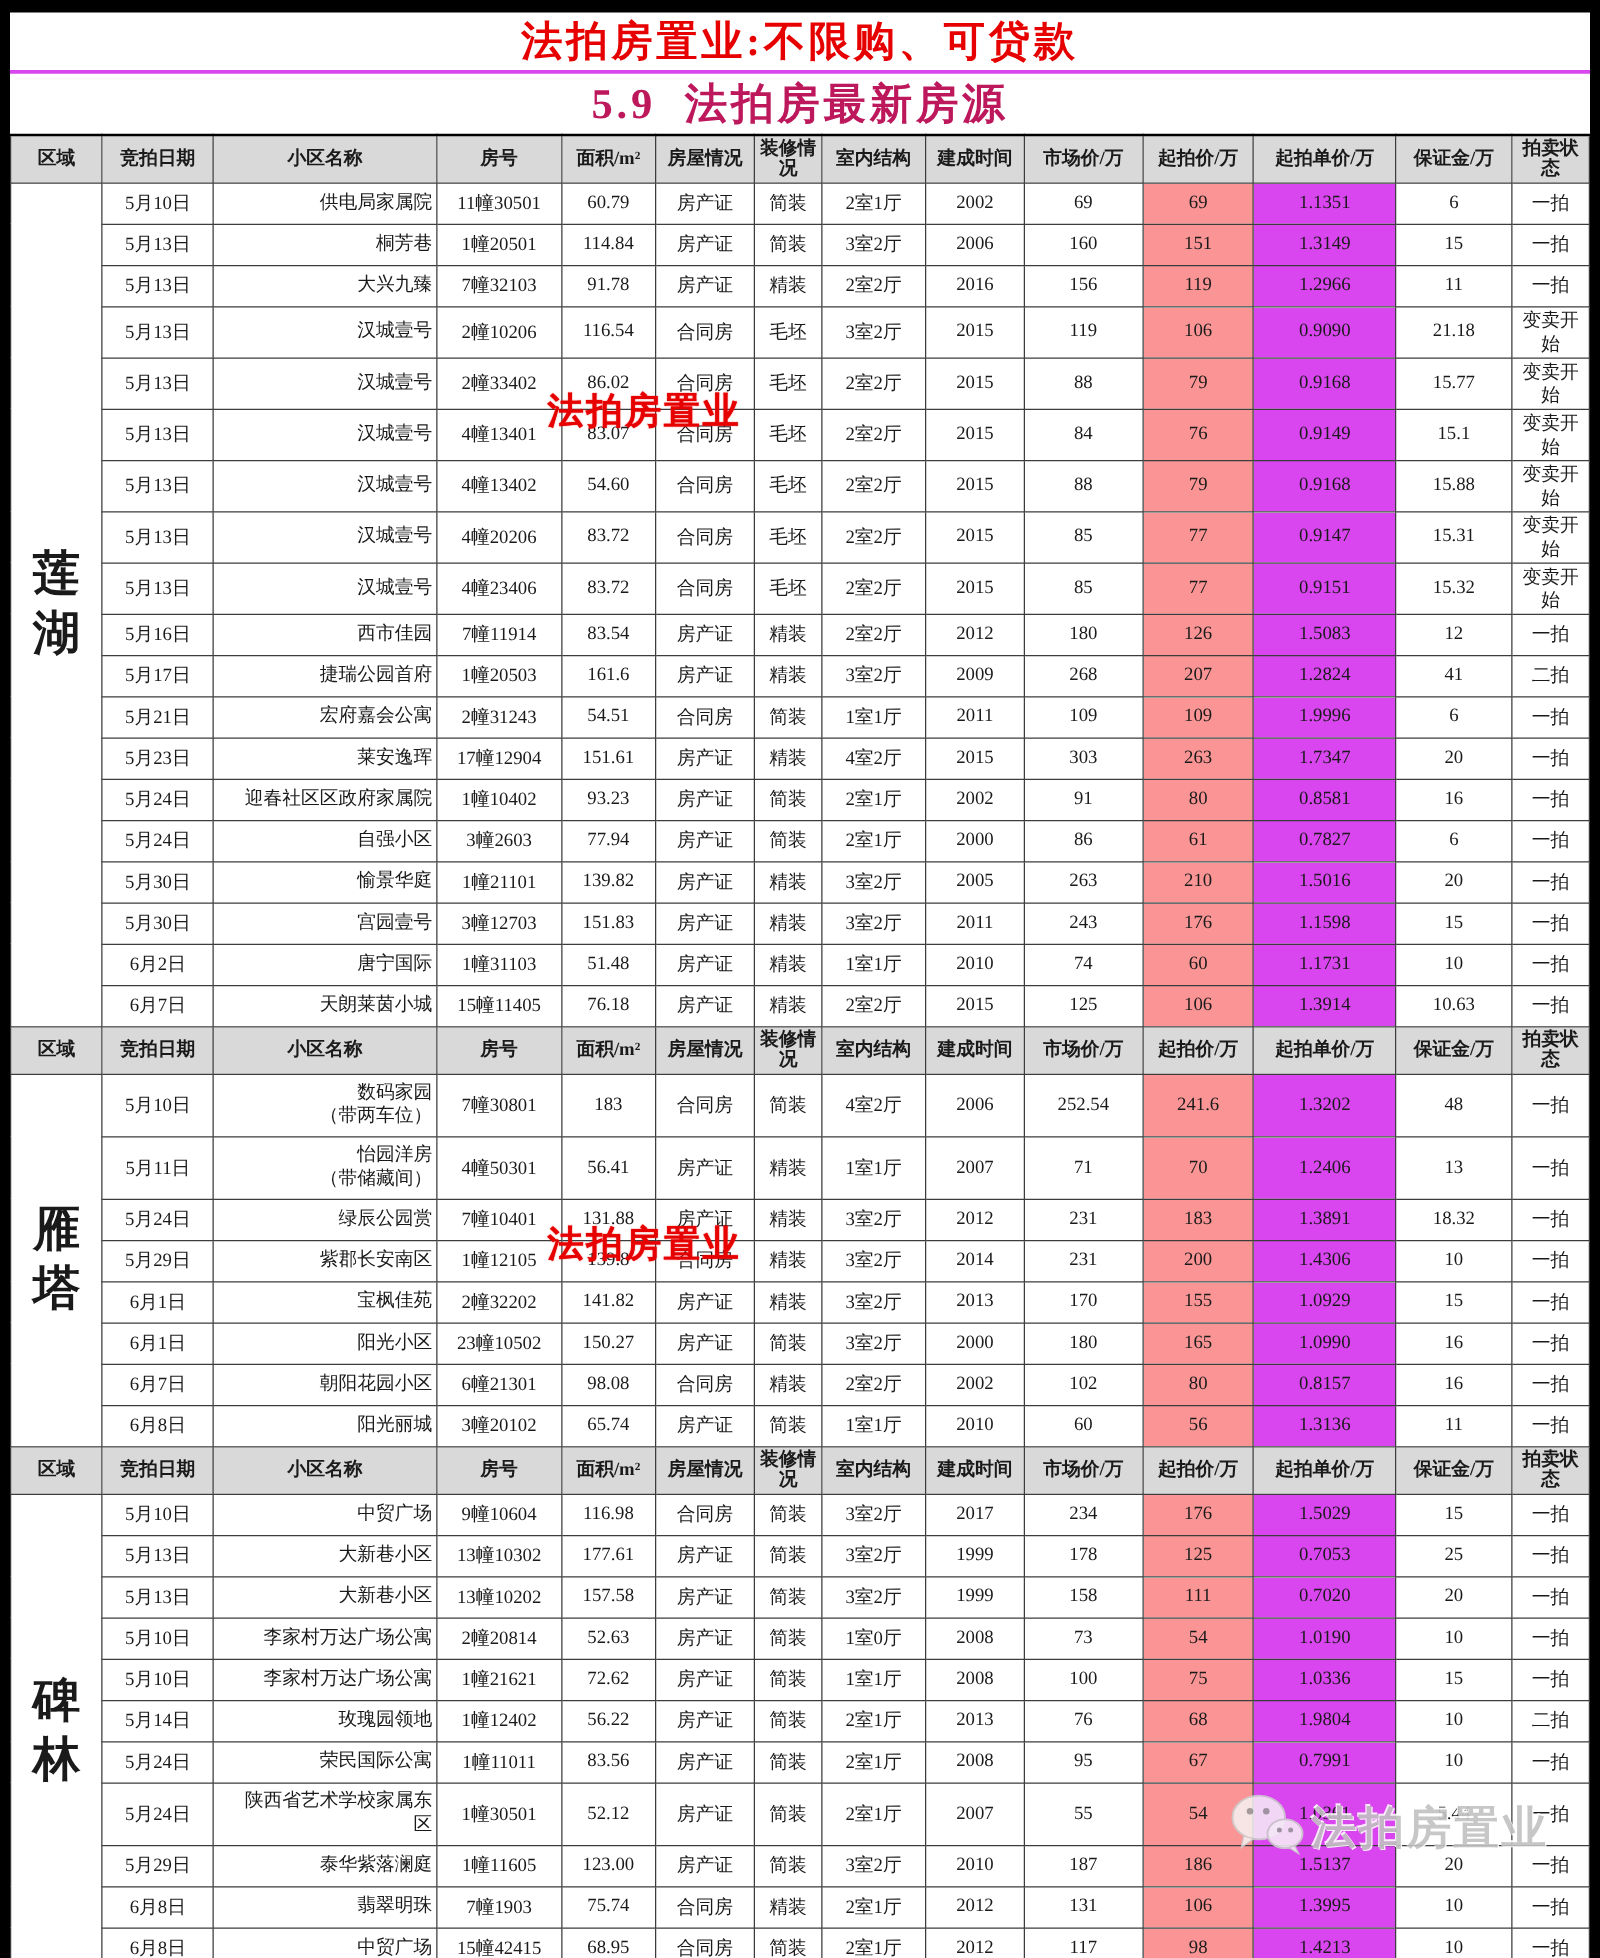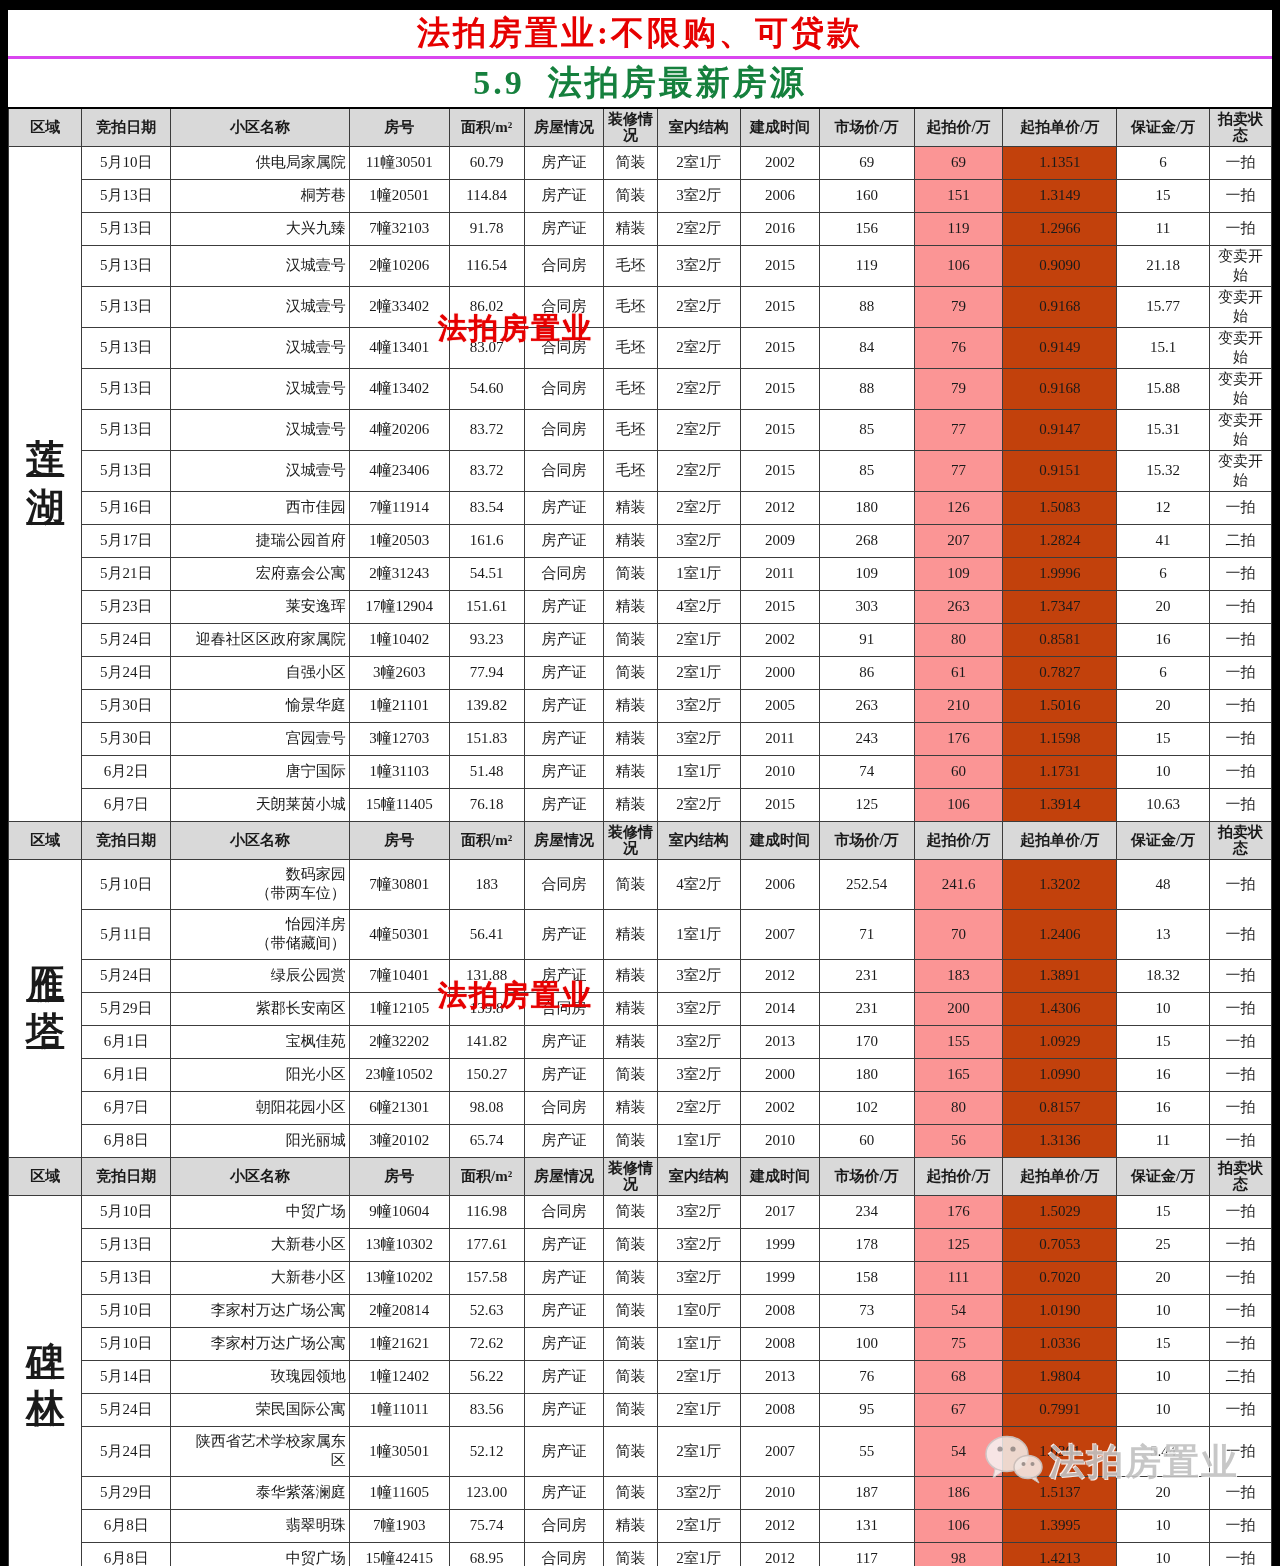--- a/index.html
+++ b/index.html
@@ -3,32 +3,32 @@
 <meta charset="utf-8">
 <style>
   html,body{margin:0;padding:0;background:#ffffff;}
   body{font-family:"Liberation Serif","DejaVu Serif",serif;}
   .page{position:relative;width:1280px;box-sizing:border-box;background:#fff;
         border-left:8px solid #000;border-right:8px solid #000;
         border-top:10px solid #000;border-bottom:12px solid #000;}
   .title1{height:46px;border-bottom:3px solid #d946ef;display:flex;align-items:center;justify-content:center;
           color:#e60000;font-weight:bold;font-size:33px;letter-spacing:3px;white-space:pre;}
   .title2{height:48px;display:flex;align-items:center;justify-content:center;
-          color:#15803d;font-weight:bold;font-size:34px;letter-spacing:3px;white-space:pre;}
+          color:#be185d;font-weight:bold;font-size:34px;letter-spacing:3px;white-space:pre;}
   table.auction{width:100%;border-collapse:collapse;table-layout:fixed;font-size:15px;text-align:center;color:#1a1a1a;}
   table.auction{border-top:2px solid #000;}
   td{border:1px solid #3c3c3c;padding:1px 3px;overflow:hidden;}
   tr.hd-row{height:38px;}
   td.hd{background:#d9d9d9;font-weight:bold;line-height:1.1;}
   tr.data{height:33px;}
   tr.tall{height:50px;}
-  td.region{font-size:38px;font-weight:600;line-height:1.25;word-break:break-all;padding:0 10px;background:#fff;text-decoration:underline;}
+  td.region{font-size:38px;font-weight:600;line-height:1.25;word-break:break-all;padding:0 10px;background:#fff;}
   td.name{text-align:right;padding-left:6px;white-space:pre-line;line-height:1.25;}
   td.pink{background:#fb9595;}
-  td.yellow{background:#c2410c;}
+  td.yellow{background:#d946ef;}
   .wm-red{position:absolute;color:#e60000;font-weight:bold;font-size:29px;letter-spacing:2px;
           pointer-events:none;text-shadow:0 0 1px #e60000;}
   .wm-red.one{left:430px;top:299px;}
   .wm-red.two{left:430px;top:966px;}
   .wm-gray{position:absolute;left:975px;top:1424px;display:flex;align-items:center;gap:4px;
            pointer-events:none;opacity:.9;}
   .wm-gray .txt{color:#c2c2c2;font-weight:bold;font-size:36px;letter-spacing:2px;
                 text-shadow:1px 1px 0 #ffffff,-1px -1px 0 #ffffff;}
 </style>
 </head>

